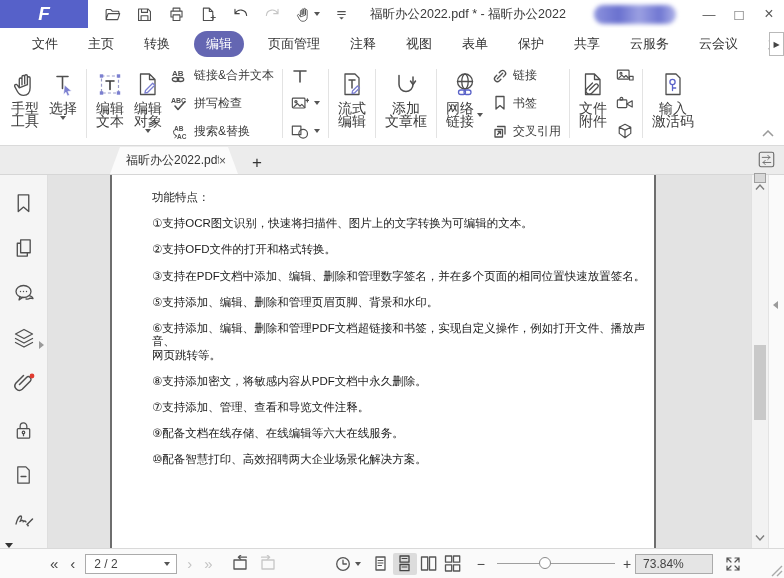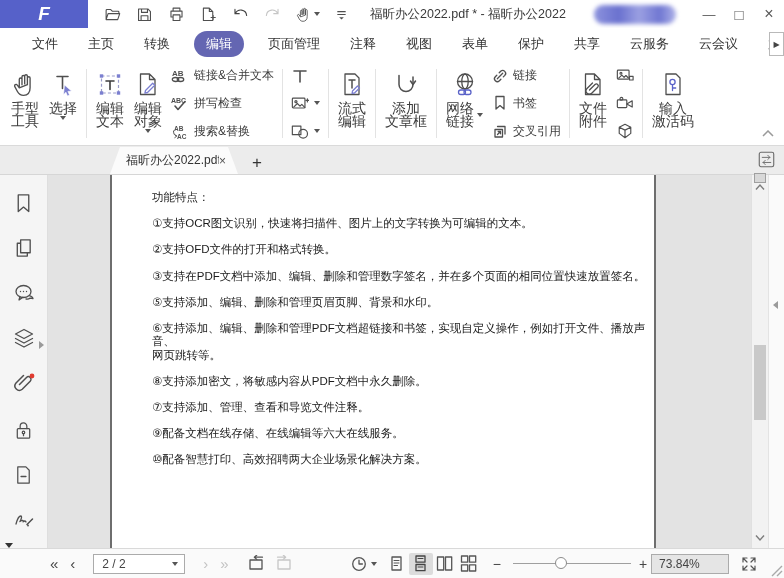--- a/index.html
+++ b/index.html
@@ -82,21 +82,21 @@
   .rightstrip { width:16px; flex:none; background:#fafafa; border-left:1px solid #e3e3e3; position:relative; }
   .sb-handle-right { position:absolute; left:4px; top:126px; width:0; height:0;
     border-top:4px solid transparent; border-bottom:4px solid transparent; border-right:5px solid #9a9a9a; }
 
   
   .statusbar { height:30px; background:#fafafa; border-top:1px solid #d9d9d9;
     display:flex; align-items:center; font-size:12px; color:#444; position:relative; padding-left:8px; }
   .nav-glyph { font-size:15px; color:#454545; padding:0 6px; line-height:1; }
   .nav-glyph.disabled { color:#c3c3c3; }
   .pagebox { width:92px; height:20px; background:#fff; border:1px solid #ababab;
-    display:flex; align-items:center; padding:0 6px 0 8px; margin:0 12px; }
+    display:flex; align-items:center; padding:0 6px 0 8px; margin:0 4px; }
   .pagebox .dd { margin-left:auto; }
   .viewmode { width:24px; height:22px; display:flex; align-items:center; justify-content:center; border-radius:2px; }
   .viewmode.selected { background:#dcdcdc; }
   .slider { width:118px; height:13px; position:relative; margin:0 6px; }
   .slider .track { position:absolute; top:6px; left:0; right:0; height:1px; background:#9f9f9f; }
   .slider .thumb { position:absolute; top:0; left:36%; width:12px; height:12px; border-radius:50%;
     background:#fff; border:1px solid #8b8b8b; }
   .zoombox { width:78px; height:20px; background:#e5e5e5; border:1px solid #ababab;
     display:flex; align-items:center; padding-left:7px; margin:0 6px 0 2px; }
   .grip { position:absolute; right:1px; bottom:1px; }

